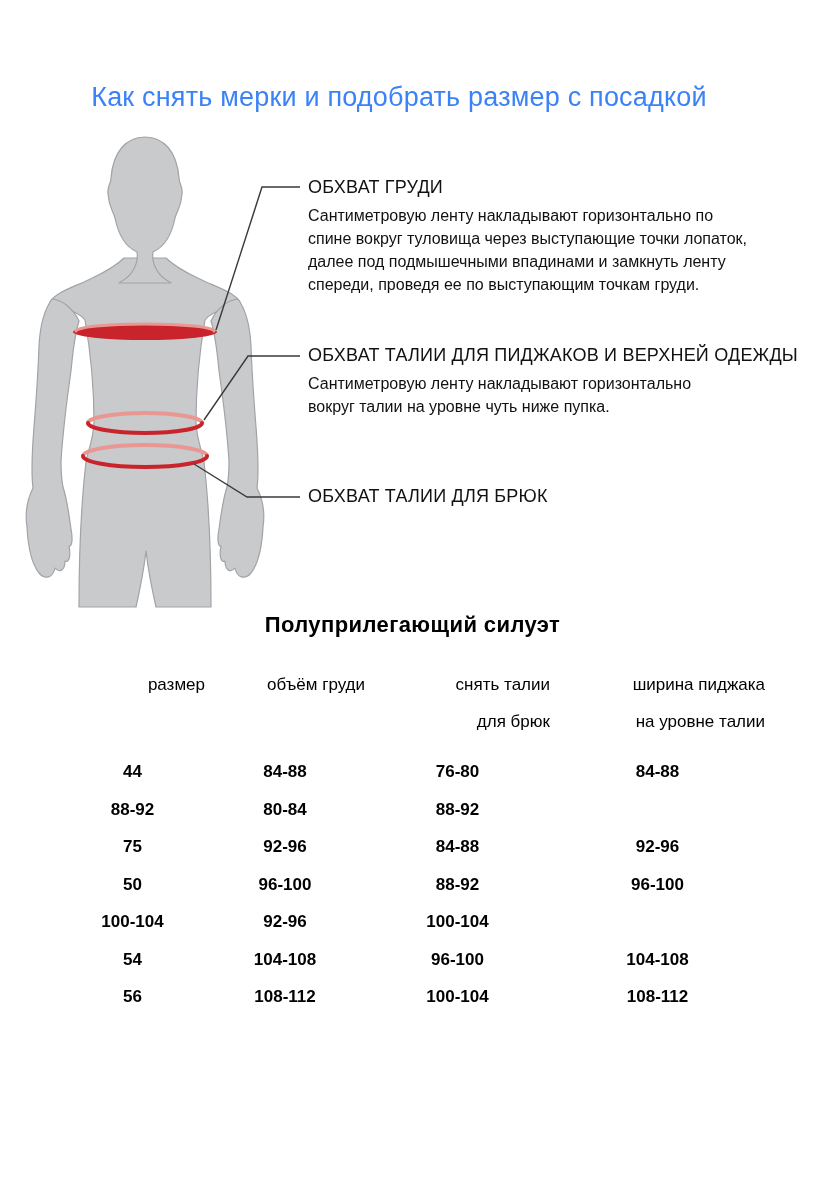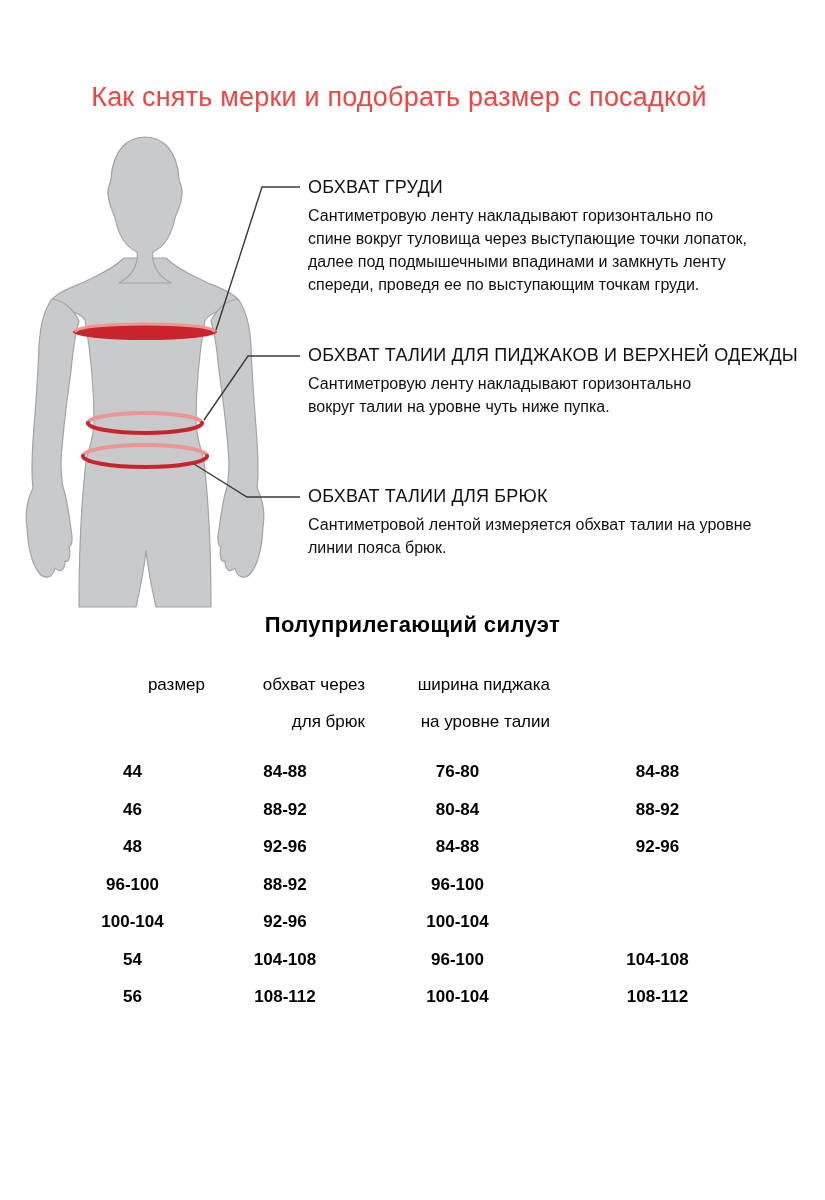--- a/index.html
+++ b/index.html
@@ -16,21 +16,21 @@
     overflow:hidden;
   }
   .page-title {
     position:absolute;
     top:80px; left:0;
     width:790px;
     text-align:center;
     font-size:27px;
     line-height:34px;
     font-weight:400;
-    color:#ef4444;
+    color:#3b82f6;
     letter-spacing:0.2px;
     padding-left:8px;
   }
   .figure-wrap {
     position:absolute;
     top:0; left:0;
     width:825px; height:620px;
   }
   .annotation { position:absolute; }
   .annotation .ann-heading {
@@ -187,53 +187,53 @@
     <div class="ann-body">Сантиметровую ленту накладывают горизонтально по спине вокруг туловища через выступающие точки лопаток, далее под подмышечными впадинами и замкнуть ленту спереди, проведя ее по выступающим точкам груди.</div>
   </div>
 
   <div class="annotation" id="ann-waist-jkt">
     <div class="ann-heading">ОБХВАТ ТАЛИИ ДЛЯ ПИДЖАКОВ И ВЕРХНЕЙ ОДЕЖДЫ</div>
     <div class="ann-body">Сантиметровую ленту накладывают горизонтально вокруг талии на уровне чуть ниже пупка.</div>
   </div>
 
   <div class="annotation" id="ann-waist-trs">
     <div class="ann-heading">ОБХВАТ ТАЛИИ ДЛЯ БРЮК</div>
-    <div class="ann-body">Сантиметровой лентой измеряется обхват талии на уровне линии пояса брюк.</div>
   </div>
 
   <h2 class="table-title">Полуприлегающий силуэт</h2>
 
   <div class="size-table">
     <div class="thead">
       <div class="tcell"><span>размер</span></div>
-      <div class="tcell"><span>обхват через</span>
+      <div class="tcell"><span>объём груди</span></div>
+      <div class="tcell"><span>снять талии</span>
 <span>для брюк</span></div>
       <div class="tcell"><span>ширина пиджака</span>
 <span>на уровне талии</span></div>
     </div>
     <div class="tbody">
         <div class="trow">
           <div class="tcell">44</div>
           <div class="tcell">84-88</div>
           <div class="tcell">76-80</div>
           <div class="tcell">84-88</div>
         </div>
         <div class="trow">
-          <div class="tcell">46</div>
           <div class="tcell">88-92</div>
           <div class="tcell">80-84</div>
           <div class="tcell">88-92</div>
         </div>
         <div class="trow">
-          <div class="tcell">48</div>
+          <div class="tcell">75</div>
           <div class="tcell">92-96</div>
           <div class="tcell">84-88</div>
           <div class="tcell">92-96</div>
         </div>
         <div class="trow">
+          <div class="tcell">50</div>
           <div class="tcell">96-100</div>
           <div class="tcell">88-92</div>
           <div class="tcell">96-100</div>
         </div>
         <div class="trow">
           <div class="tcell">100-104</div>
           <div class="tcell">92-96</div>
           <div class="tcell">100-104</div>
         </div>
         <div class="trow">

